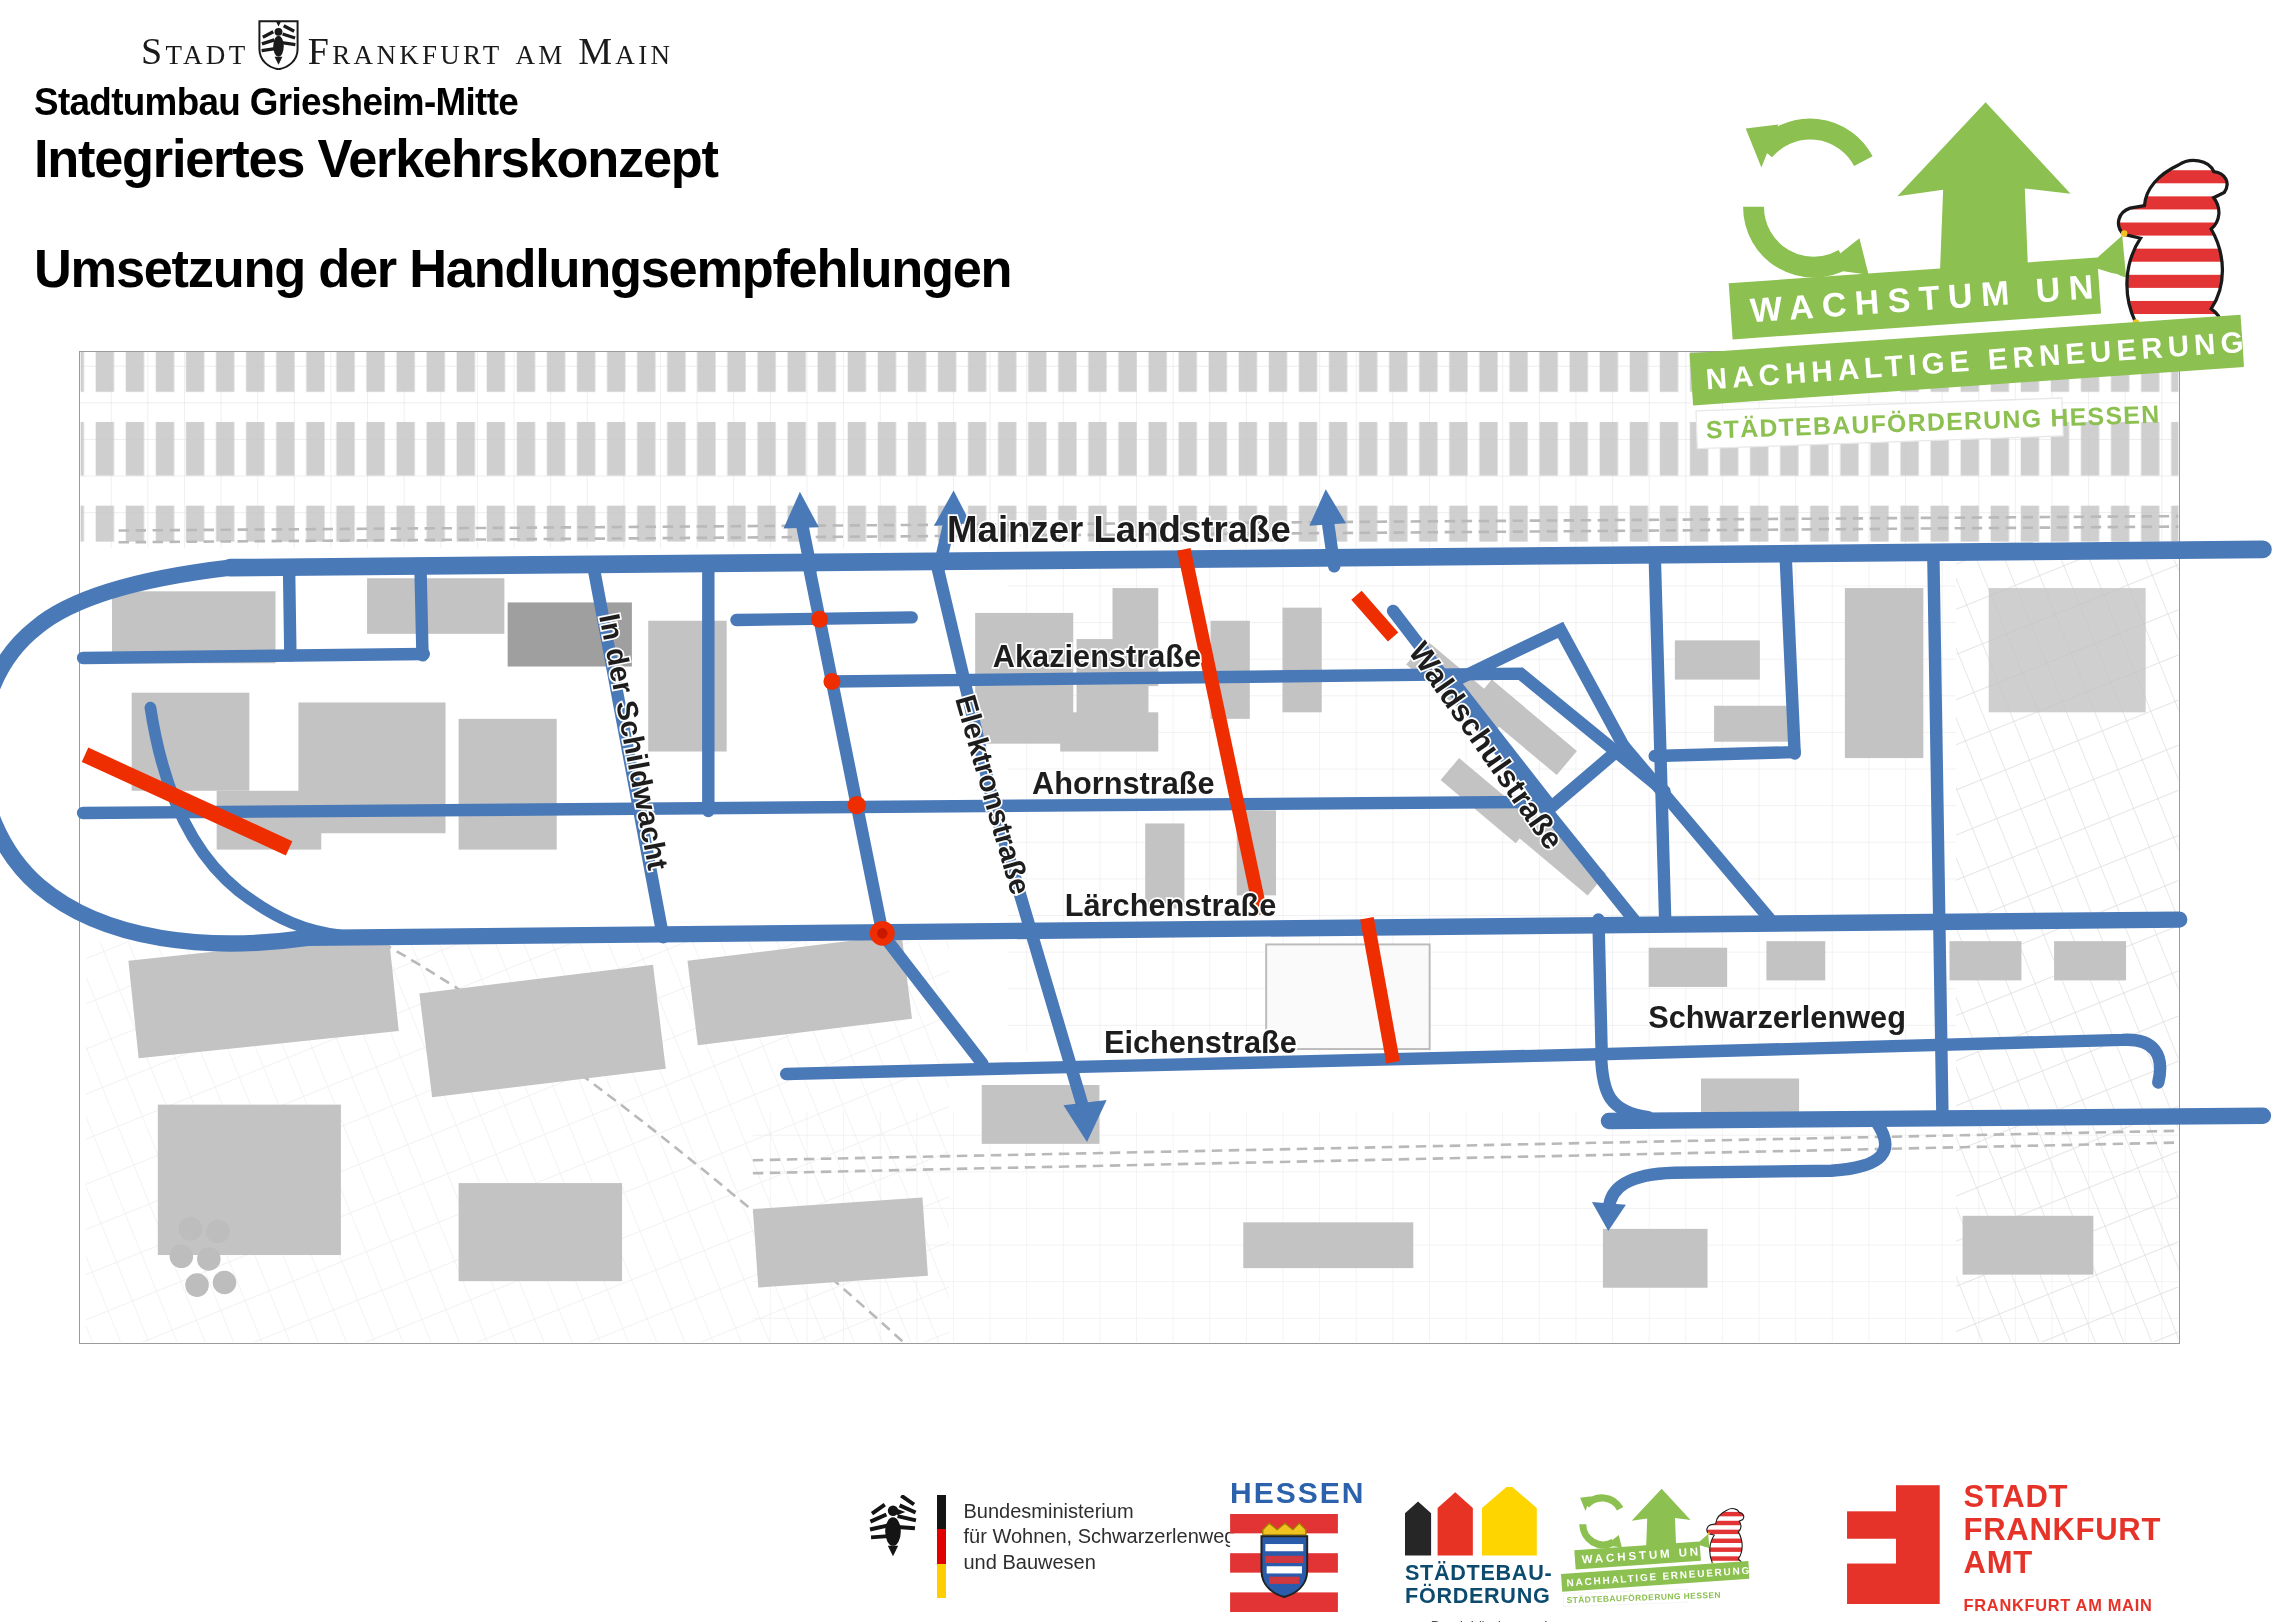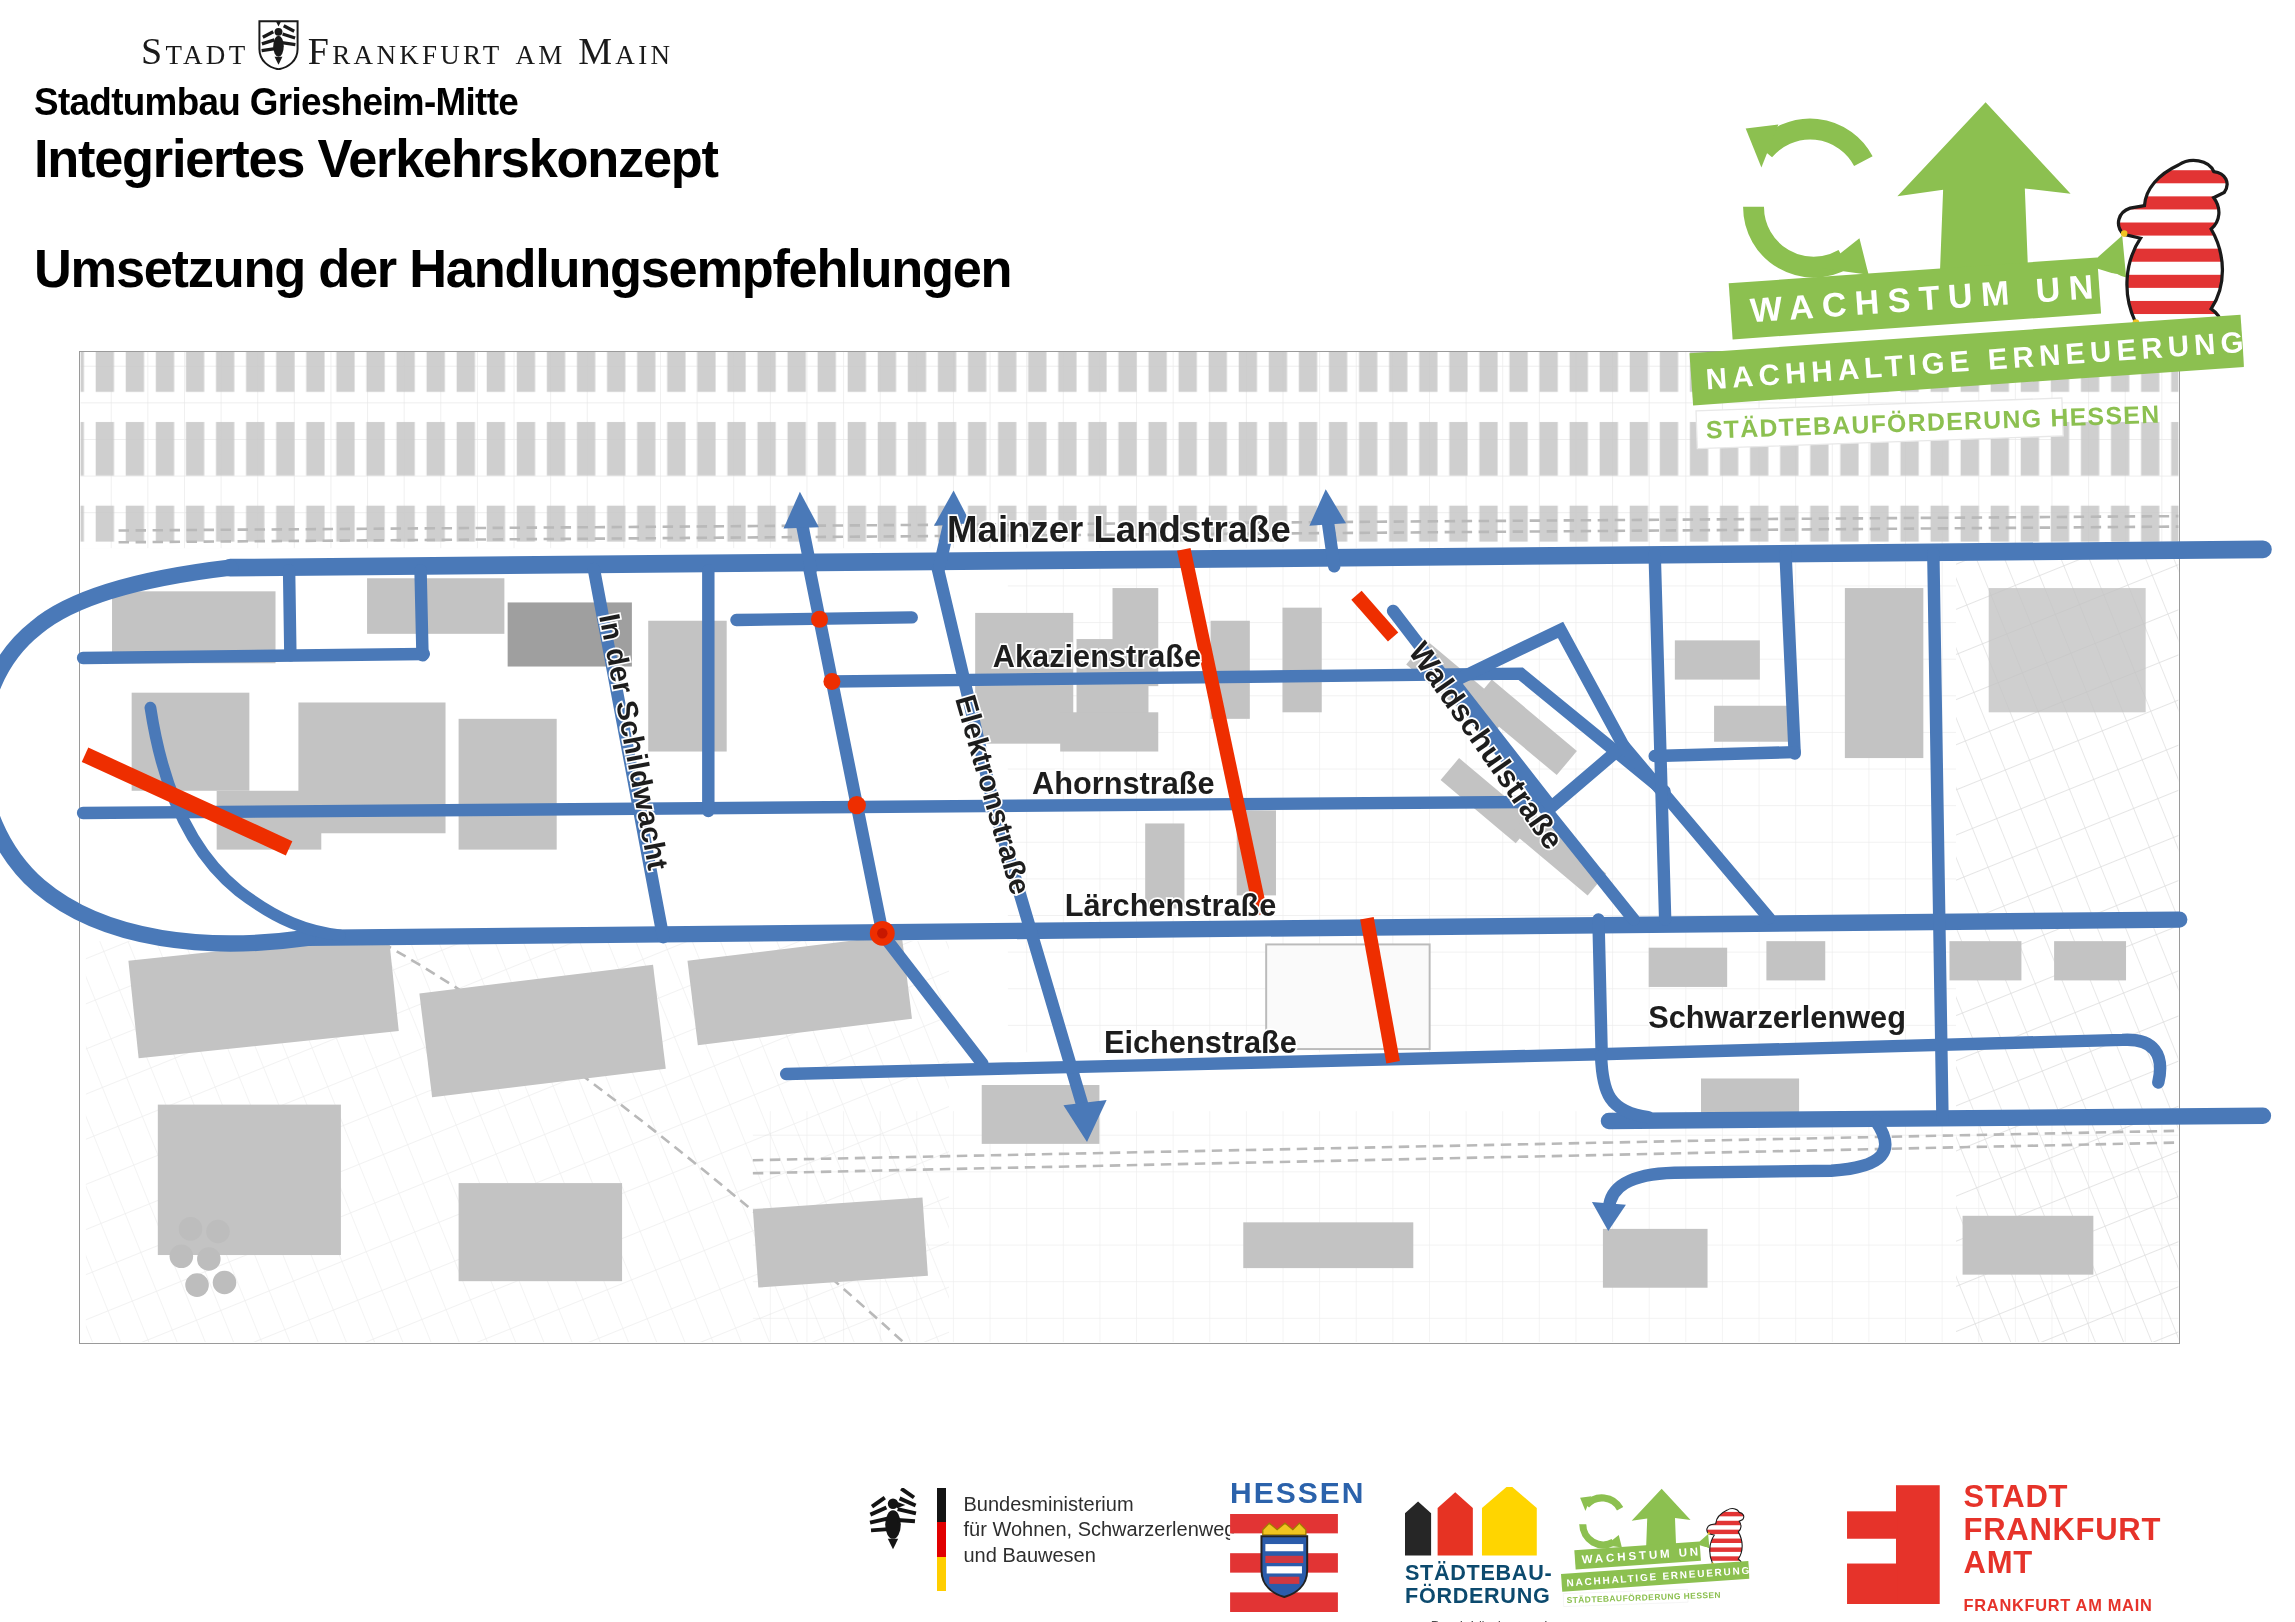--- a/index.html
+++ b/index.html
@@ -15,21 +15,21 @@
   .h-main{font-size:54px;font-weight:bold;letter-spacing:-1.3px;margin-top:2.6px;transform:scaleX(.97);transform-origin:left;}
   .h-subject{font-size:54px;font-weight:bold;letter-spacing:-1.3px;margin-top:48px;transform:scaleX(.97);transform-origin:left;}
 
   
   .mapframe{left:79px;top:351px;width:2101px;height:993px;background:#ffffff;border:1.3px solid #9a9a9a;box-sizing:border-box;}
   .netsvg{left:0;top:0;width:2295px;height:1622px;pointer-events:none;}
   .maplabel{font-family:"Liberation Sans",sans-serif;font-weight:bold;fill:#1d1d1d;paint-order:stroke;stroke:#ffffff;stroke-width:5px;}
 
   
   .footer{left:0;top:1475px;width:2295px;height:137px;}
-  .bund{left:867px;top:13px;display:flex;gap:18px;}
+  .bund{left:867px;top:20px;display:flex;gap:18px;}
   .bund .txt{font-size:20px;line-height:25.5px;color:#2e2e2e;padding-top:3.9px;}
   .flagbar{width:8.5px;height:103px;display:flex;flex-direction:column;}
   .flagbar div{flex:1;}
   .hessenlogo{left:1230px;top:1.3px;width:144px;text-align:left;}
   .hessenlogo .t{font-size:30px;font-weight:bold;color:#2b62ab;letter-spacing:2px;}
   .sbf{left:1405px;top:11.8px;width:150px;}
   .sbf .big{font-size:21.6px;font-weight:bold;color:#0c4a6e;line-height:23.6px;letter-spacing:0.7px;}
   .sbf .small{font-size:13.7px;color:#4a4a4a;line-height:17px;margin-top:9.2px;}
   .spa{left:1835px;top:5.2px;display:flex;gap:23.6px;}
   .spa .txt{color:#e6332a;font-weight:bold;}

